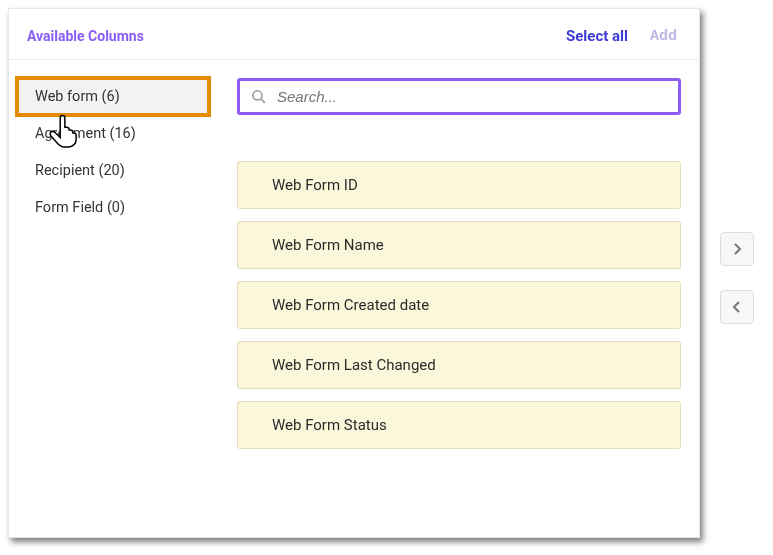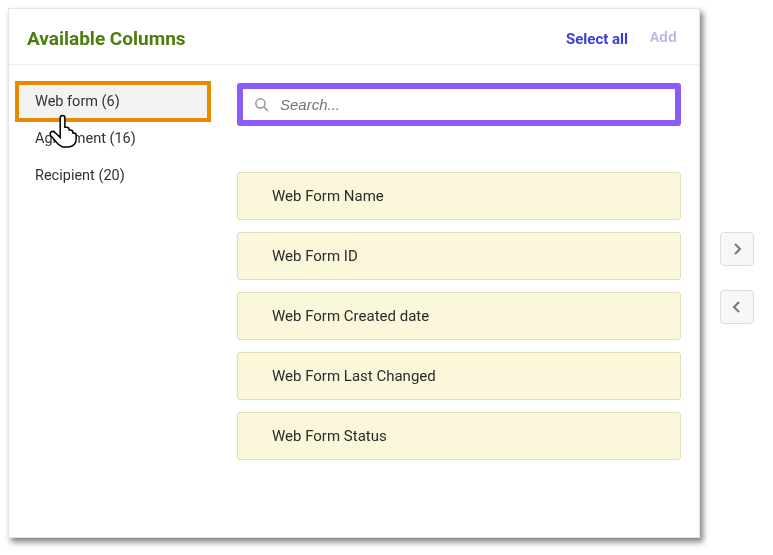--- a/index.html
+++ b/index.html
@@ -20,23 +20,23 @@
     display: flex;
     flex-direction: column;
   }
   .header {
     display: flex;
     align-items: center;
     padding: 18px 22px 14px 18px;
     border-bottom: 1px solid #eee;
   }
   .title {
-    font-size: 19px;
+    font-size: 14px;
     font-weight: 700;
-    color: #4d7c0f;
+    color: #8b5cf6;
     flex: 1;
   }
   .link-btn {
     font-size: 15px;
     font-weight: 700;
     margin-left: 22px;
     cursor: pointer;
   }
   .link-primary { color: #3b3bd6; }
   .link-disabled { color: #c1b7e6; font-family: Liberation Mono, monospace; }
@@ -65,21 +65,21 @@
   .content {
     flex: 1;
     padding: 18px 18px 10px 28px;
     display: flex;
     flex-direction: column;
     gap: 14px;
   }
   .search {
     display: flex;
     align-items: center;
-    border: 6px solid #8b5cf6;
+    border: 3px solid #8b5cf6;
     border-radius: 3px;
     padding: 7px 10px;
     gap: 10px;
   }
   .search input {
     border: none;
     outline: none;
     font-size: 15px;
     font-style: italic;
     color: #888;
@@ -136,32 +136,33 @@
   <div class="header">
     <div class="title">Available Columns</div>
     <div class="link-btn link-primary">Select all</div>
     <div class="link-btn link-disabled">Add</div>
   </div>
   <div class="body">
     <div class="sidebar">
       <div class="cat active">Web form (6)</div>
       <div class="cat">Agreement (16)</div>
       <div class="cat">Recipient (20)</div>
+      <div class="cat">Form Field (0)</div>
     </div>
     <div class="content">
       <div class="search">
         <svg class="mag" viewBox="0 0 24 24" fill="none" stroke="#999" stroke-width="2.2">
             <circle cx="10.5" cy="10.5" r="6.5"></circle>
             <line x1="15.5" y1="15.5" x2="21" y2="21"></line>
           </svg>
         <input type="text" placeholder="Search..." style="">
       </div>
       <div class="items">
+        <div class="item">Web Form ID</div>
         <div class="item">Web Form Name</div>
-        <div class="item">Web Form ID</div>
         <div class="item">Web Form Created date</div>
         <div class="item">Web Form Last Changed</div>
         <div class="item">Web Form Status</div>
       </div>
     </div>
   </div>
 </div>
 
 <div class="navbtn nav-next">
   <svg width="10" height="14" viewBox="0 0 10 14" fill="none" stroke="#777" stroke-width="2">

